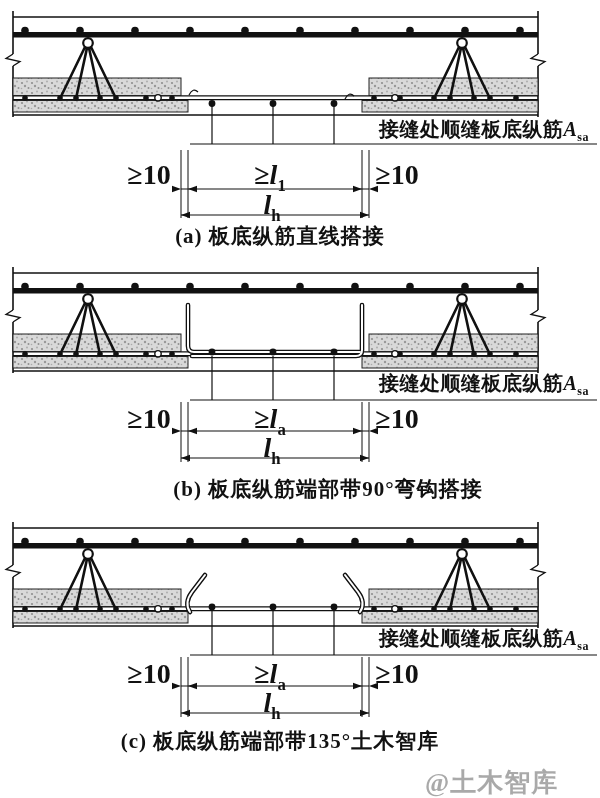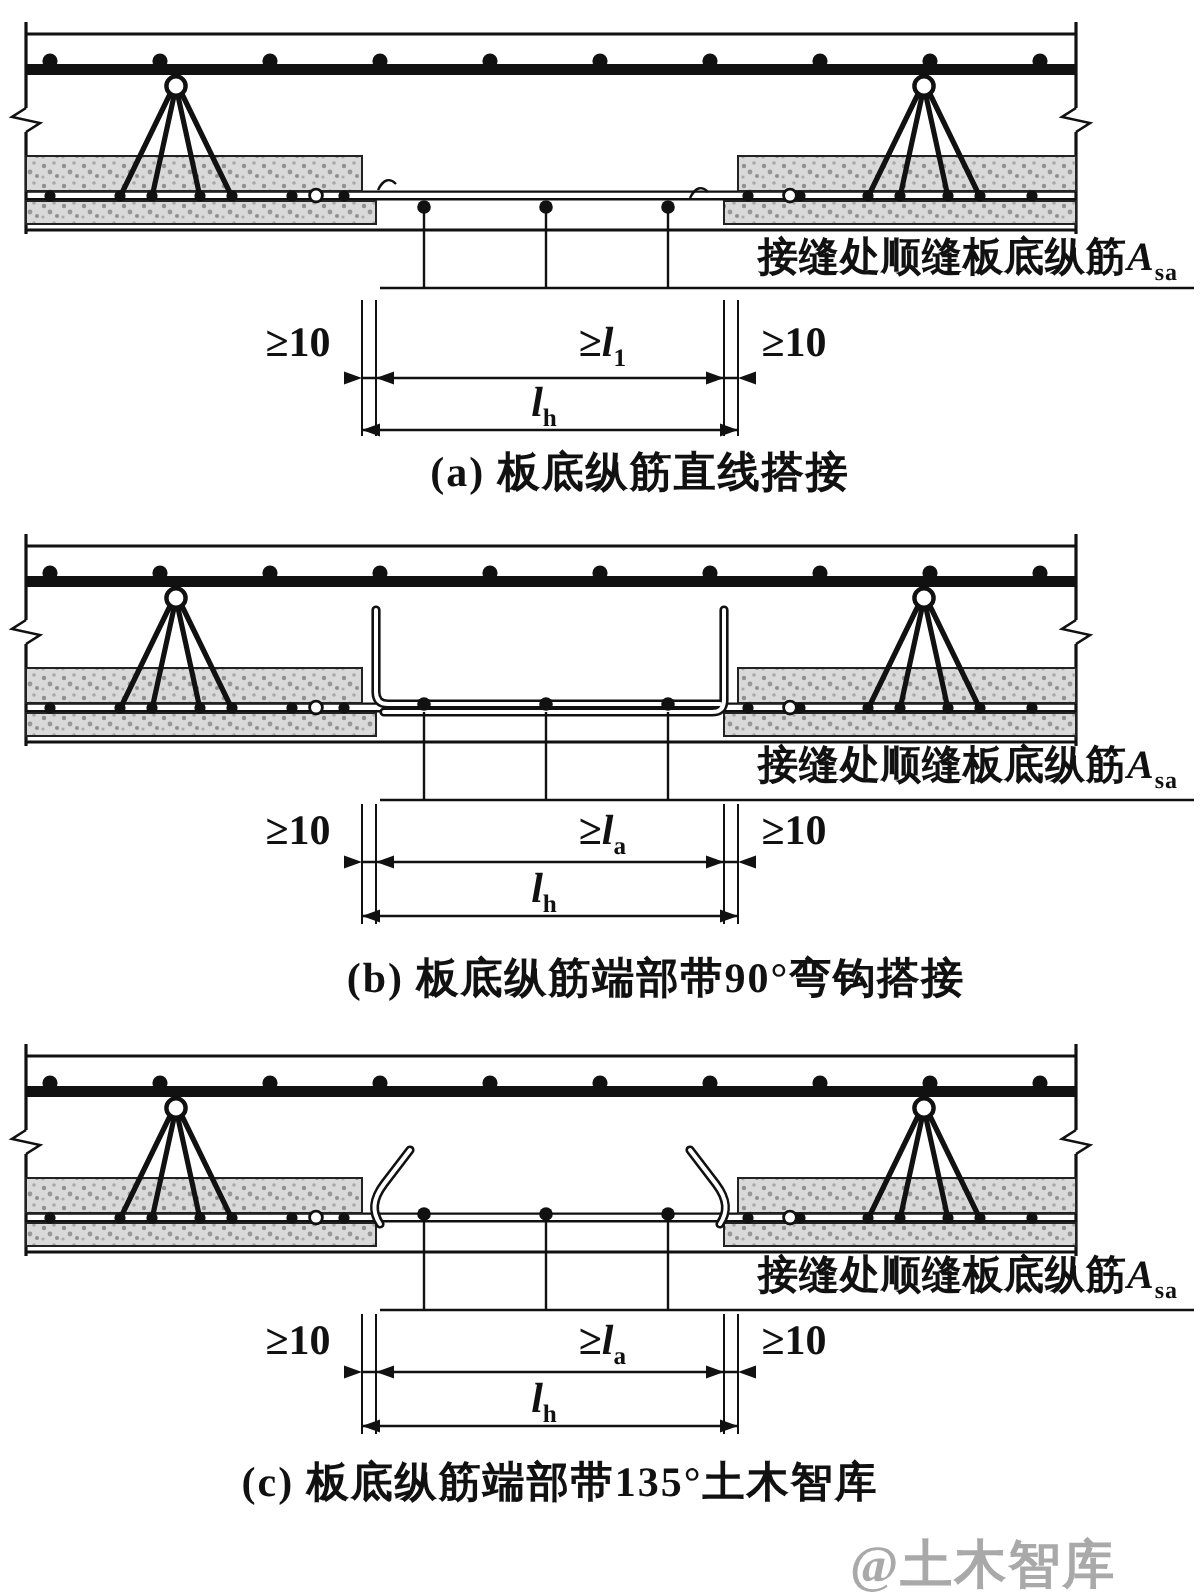--- a/index.html
+++ b/index.html
@@ -2,24 +2,24 @@
 <html><head>
 <meta charset="utf-8">
 <style>
   html,body{margin:0;padding:0;background:#fff;}
   .stage{position:relative;width:600px;height:798px;background:#ffffff;overflow:hidden;
          font-family:"Liberation Serif","DejaVu Serif",serif;color:#111;}
   .panel{position:absolute;left:0;width:592px;}
   .panel svg{position:absolute;top:0;left:0;display:block;}
   .txt{position:absolute;white-space:nowrap;line-height:1.05;}
   .joint-label{font-size:20px;font-weight:bold;right:3px;text-align:right;letter-spacing:0.5px;}
-  .dim{font-size:21px;font-weight:bold;text-align:center;}
+  .dim{font-size:28px;font-weight:bold;text-align:center;}
   .dim-l10{left:118px;width:62px;}
   .dim-r10{left:366px;width:62px;}
-  .dim-lap{left:227px;width:86px;text-align:right;}
+  .dim-lap{left:227px;width:86px;}
   .dim-lh{left:232px;width:80px;}
   .caption{left:0;width:560px;text-align:center;font-size:21px;font-weight:bold;letter-spacing:1px;}
   i.var{font-style:italic;font-weight:bold;font-family:"Liberation Serif","DejaVu Serif",serif;}
   sub{font-size:0.60em;font-weight:bold;}
   .fig-title{position:absolute;left:38px;top:764px;font-size:25px;font-weight:bold;letter-spacing:1px;white-space:nowrap;}
   .watermark{position:absolute;left:425px;top:765px;font-size:26px;font-weight:bold;color:#9e9e9e;
              opacity:0.88;letter-spacing:1px;white-space:nowrap;
              text-shadow:1px 1px 0 #ffffff,-1px -1px 0 #ffffff;}
 </style>
 </head>
@@ -116,21 +116,21 @@
       <span>接缝处顺缝板底纵筋</span><i class="var">A</i><sub>sa</sub>
     </div>
     <div class="txt dim dim-l10" style="top:160px;">≥10</div>
     <div class="txt dim dim-lap" style="top:160px;">
       <span>≥</span><i class="var">l</i><sub>1</sub>
     </div>
     <div class="txt dim dim-r10" style="top:160px;">≥10</div>
     <div class="txt dim dim-lh" style="top:190px;">
       <i class="var">l</i><sub>h</sub>
     </div>
-    <div class="txt caption" style="top:225px;padding-left:40px;">(a) 板底纵筋直线搭接</div>
+    <div class="txt caption" style="top:225px;">(a) 板底纵筋直线搭接</div>
   </div>
 
   <div class="panel" style="top:256px;height:255px;">
     <svg width="600" height="250" viewBox="0 0 600 250">
       <defs>
         <pattern id="stip-b" width="10" height="10" patternUnits="userSpaceOnUse">
           <rect width="10" height="10" fill="#d9d9d9"></rect>
           <circle cx="2" cy="3" r="1.1" fill="#8f8f8f"></circle>
             <circle cx="7" cy="1.5" r="0.9" fill="#a8a8a8"></circle>
           <circle cx="5" cy="6" r="1.2" fill="#989898"></circle>

